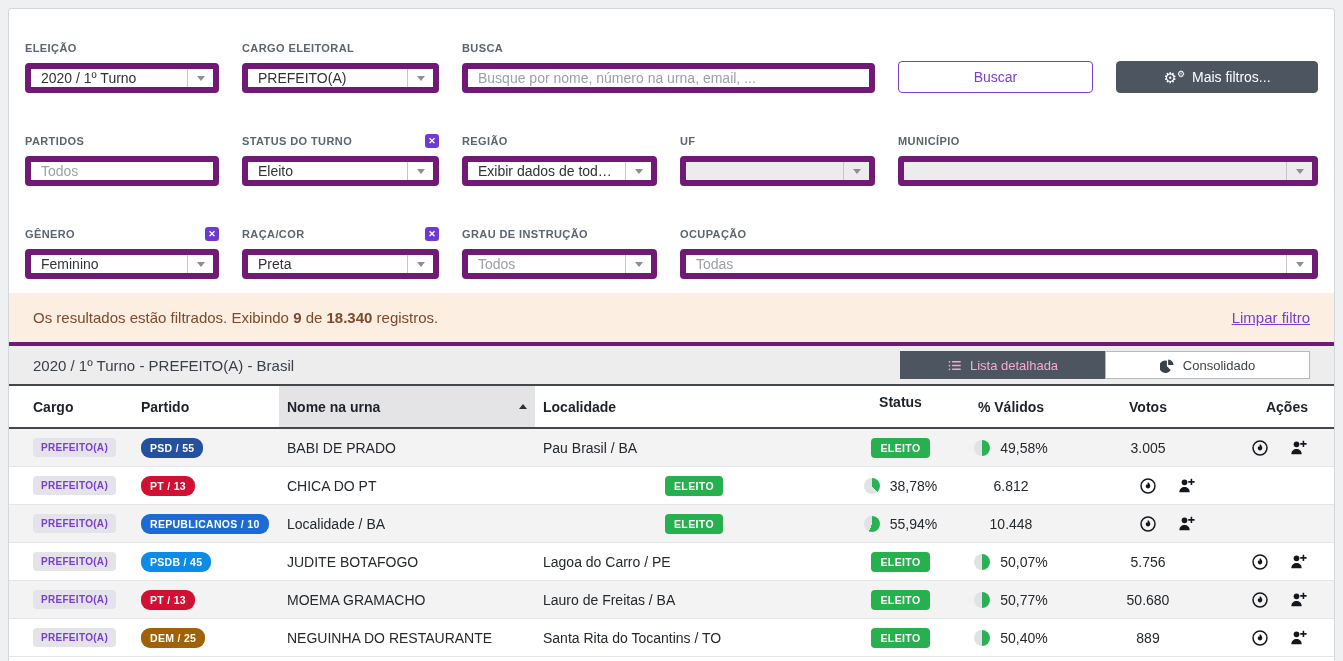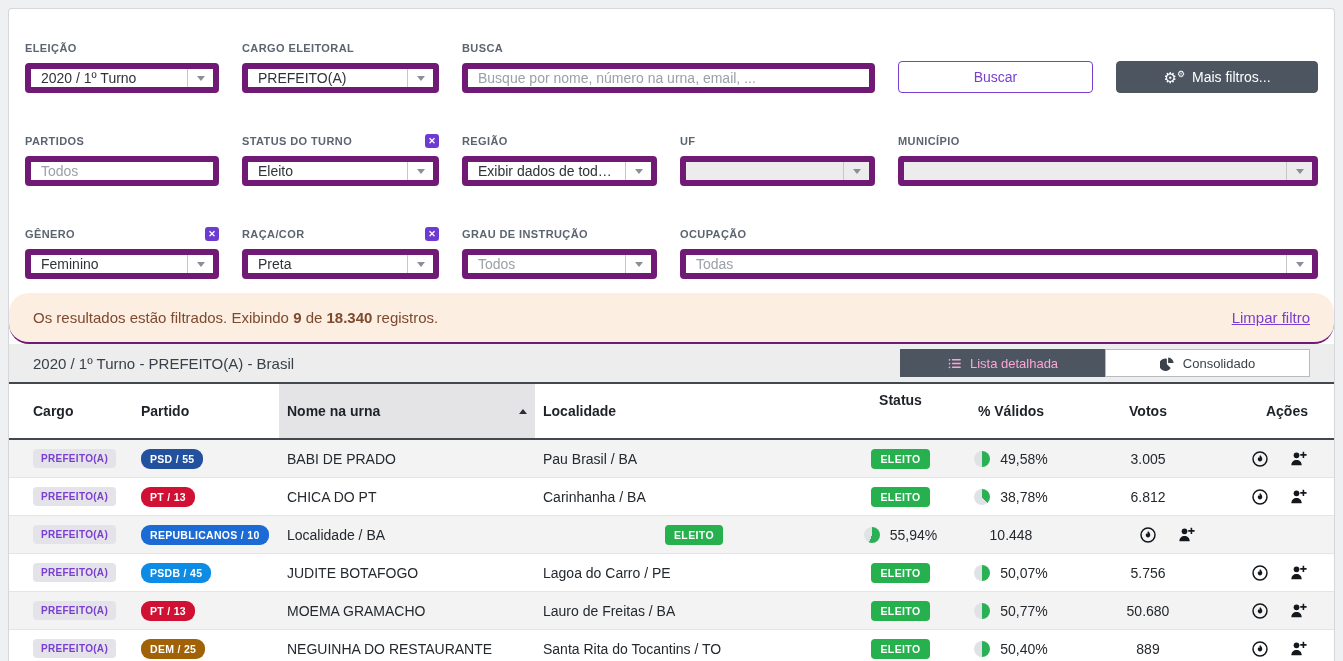--- a/index.html
+++ b/index.html
@@ -37,36 +37,36 @@
   .select .val.placeholder { color:#9aa1a8; }
   .caret-box { width:26px; align-self:stretch; border-left:1px solid #c5c8cb; display:flex; align-items:center; justify-content:center; flex:0 0 26px; }
   .caret-down { width:0; height:0; border-left:4px solid transparent; border-right:4px solid transparent; border-top:5px solid #8a9097; }
   .control.disabled { background:#ececec; }
   .fbtn { height:32px; border-radius:4px; font-size:14px; cursor:pointer; display:flex; align-items:center; justify-content:center; gap:7px; }
   .buscar { background:#fff; border:1px solid #7a3fd1; color:#7a3fd1; font-weight:400; }
   .mais-filtros { background:#4d5560; border:1px solid #4d5560; color:#fff; margin-top:-1px; }
   .gear-icon { font-size:15px; line-height:1; }
   
   .notice { background:#fceee1; padding:16px 24px; display:flex; align-items:center; justify-content:space-between;
-    margin-top:12px; font-size:15px; color:#7d4a30; border-bottom:2px solid #701a75;border-radius:20px; }
+    margin-top:12px; font-size:15px; color:#7d4a30; border-bottom:4px solid #701a75; }
   .notice b { font-weight:700; }
   .limpar { color:#7a3fd1; text-decoration:underline; font-size:15px; cursor:pointer; }
   
   .results-bar { background:#ededee; padding:5px 24px 5px; display:flex; align-items:center; justify-content:space-between;
     border-bottom:2px solid #43484f; }
   .results-title { font-size:15px; color:#3a4049; }
   .view-toggle { display:flex; }
   .vbtn { height:28px; width:205px; font-size:13px; display:flex; align-items:center; justify-content:center; gap:8px;
     cursor:pointer; border:1px solid #b7babe; background:#fff; color:#3c424a; }
   .vbtn.active { background:#4d5560; border-color:#4d5560; color:#f9a8d4; }
   .vbtn svg { display:block; }
   
   .tbl { width:100%; }
   .thead, .trow { display:grid; grid-template-columns:124px 146px 256px 318px 95px 126px 148px 1fr; align-items:center; }
-  .thead { height:56px; border-bottom:2px solid #43484f; font-weight:700; font-size:14px; color:#1e2228; background:#fff; }
+  .thead { height:43px; border-bottom:2px solid #43484f; font-weight:700; font-size:14px; color:#1e2228; background:#fff; }
   .th { padding:0 8px; height:100%; display:flex; align-items:center; }
   .th:first-child { padding-left:24px; }
   .th.sorted { background:#e4e4e6; justify-content:space-between; }
   .th.center { justify-content:center; }
   .th.right { justify-content:flex-end; padding-right:26px; }
   .sort-asc { width:0; height:0; border-left:4px solid transparent; border-right:4px solid transparent; border-bottom:5px solid #2b2f35; }
   .trow { height:38px; font-size:14px; border-bottom:1px solid #e3e5e7; background:#fff; }
   .trow:nth-child(odd) { background:#f3f3f4; }
   .td { padding:0 8px; display:flex; align-items:center; }
   .td.c1 { padding-left:24px; }
@@ -316,21 +316,20 @@
     </div>
   </div>
         <div class="trow">
     <div class="td c1">
             <span class="cargo-badge">PREFEITO(A)</span>
           </div>
     <div class="td">
             <span class="party-badge" style="background: rgb(208, 17, 52);">PT / 13</span>
           </div>
     <div class="td nome-cell">CHICA DO PT</div>
-    <div class="td loc-cell">Carinhanha / BA</div>
     <div class="td center">
             <span class="status-badge">ELEITO</span>
           </div>
     <div class="td">
             <span class="pct-wrap">
               <span class="pie" style="background: conic-gradient(rgb(43, 177, 85) 38.78%, rgb(223, 227, 230) 0deg);"></span>
               <span class="pct-text">38,78%</span>
             </span>
           </div>
     <div class="td center votos-cell">6.812</div>

